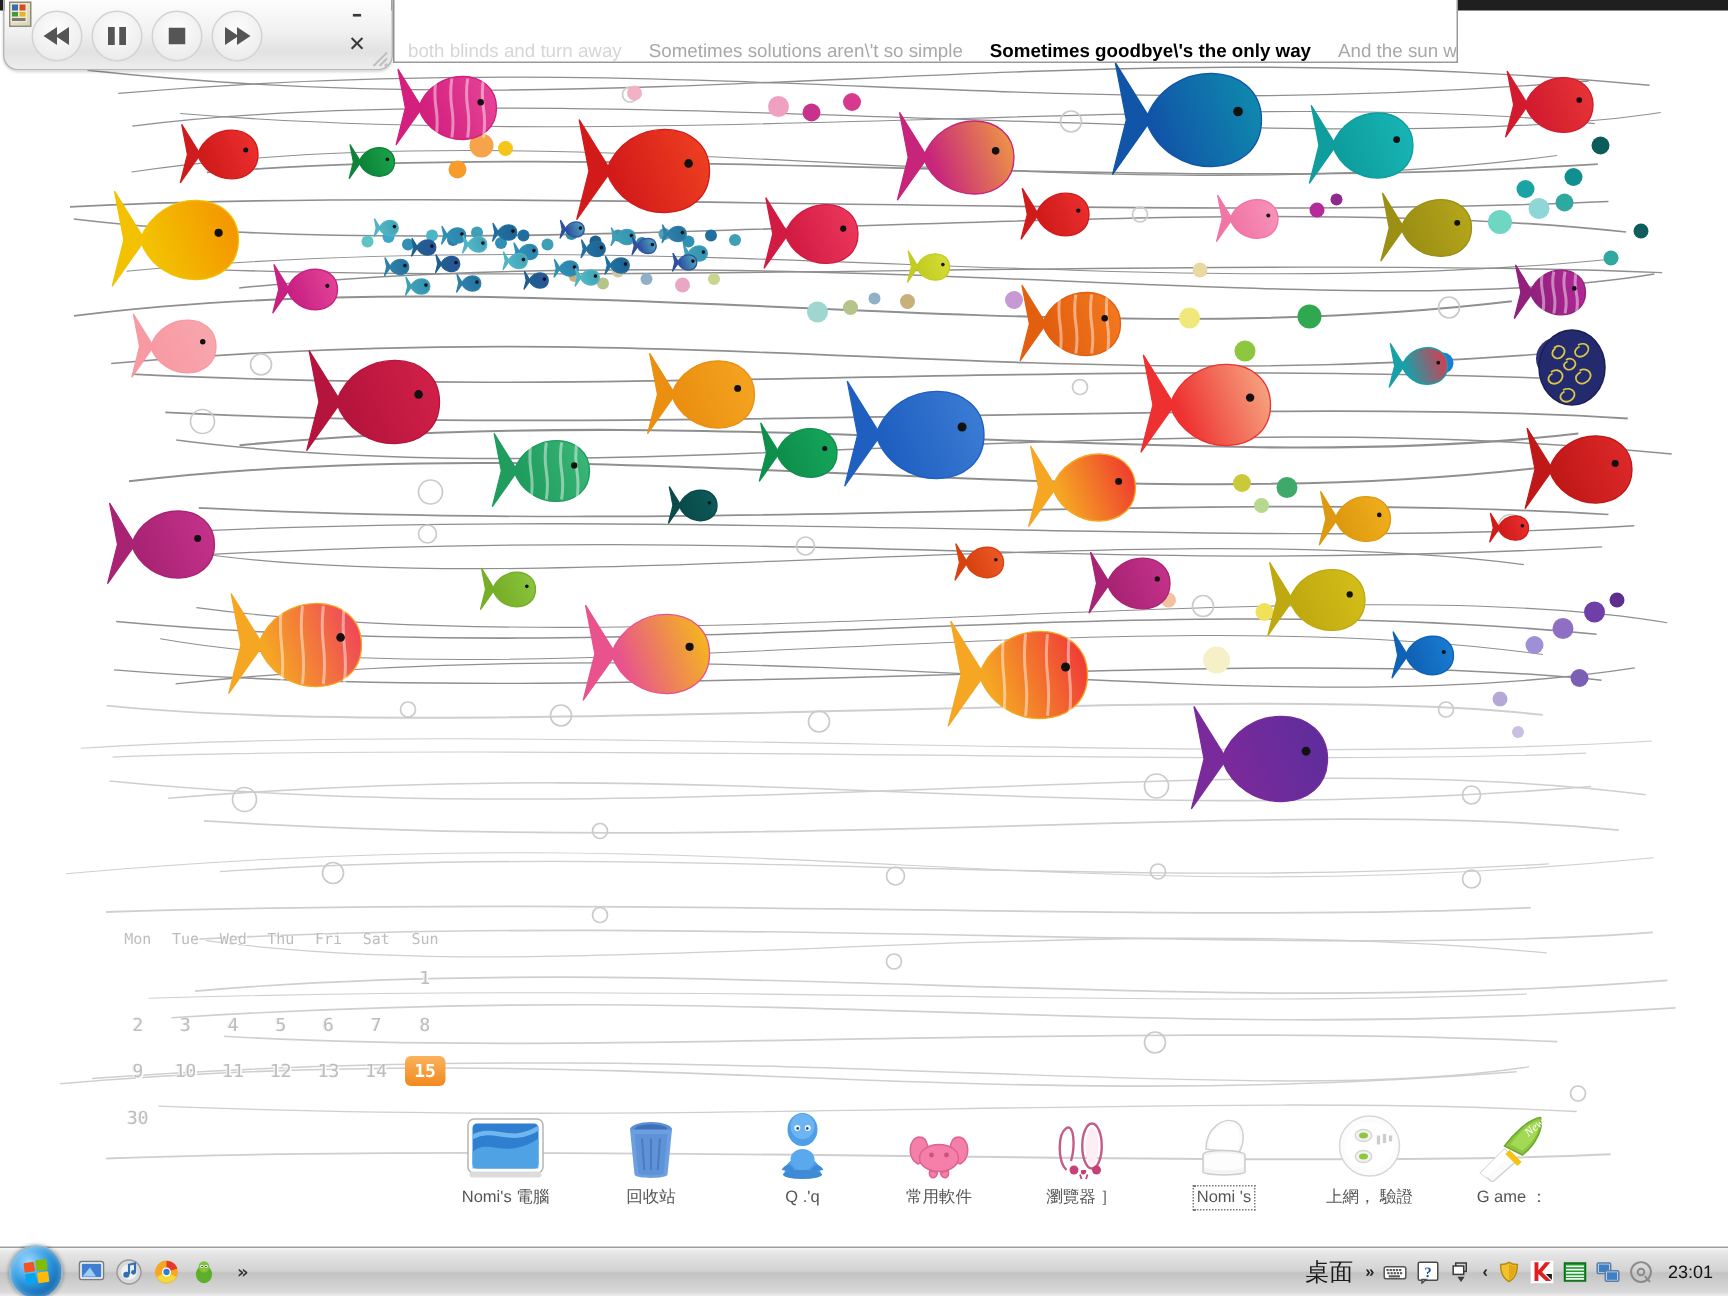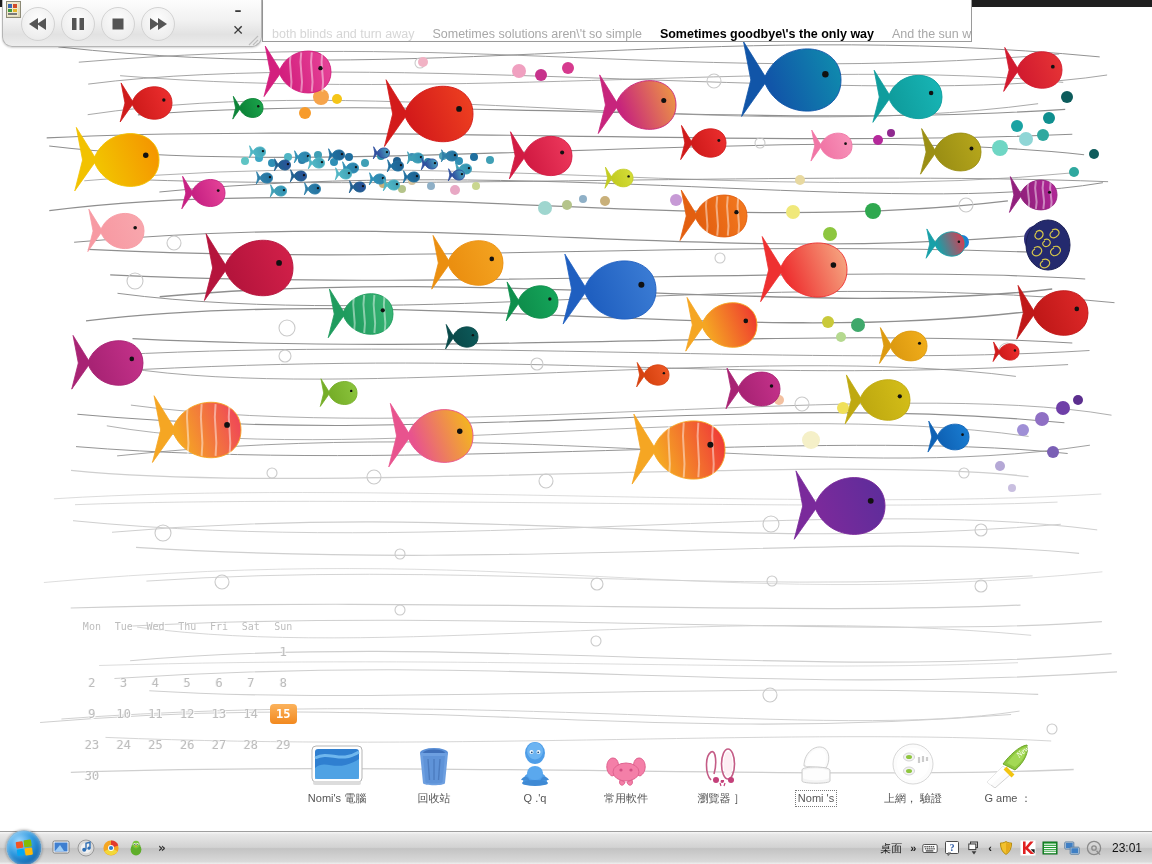--- a/index.html
+++ b/index.html
@@ -251,21 +251,21 @@
   }
   #tray {
     position: absolute;
     right: 4px; top: 0;
     height: 32px;
     display: flex;
     align-items: center;
     gap: 6px;
   }
   #tray .tray-label {
-    font-size: 11px;
+    font-size: 16px;
     color: #1a1a1a;
     padding: 0 2px;
   }
   #tray .chev {
     font-size: 11px;
     color: #222;
     font-weight: bold;
     cursor: pointer;
   }
   .tray-icon { width: 16px; height: 16px; cursor: pointer; display:block; }
@@ -1185,29 +1185,20 @@
           <tr>
             <td>9</td>
             <td>10</td>
             <td>11</td>
             <td>12</td>
             <td>13</td>
             <td>14</td>
             <td class="today"><span>15</span></td>
           </tr>
           <tr>
-            <td>23</td>
-            <td>24</td>
-            <td>25</td>
-            <td>26</td>
-            <td>27</td>
-            <td>28</td>
-            <td>29</td>
-          </tr>
-          <tr>
             <td>30</td>
             <td></td>
             <td></td>
             <td></td>
             <td></td>
             <td></td>
             <td></td>
           </tr>
         </tbody>
     </table>

